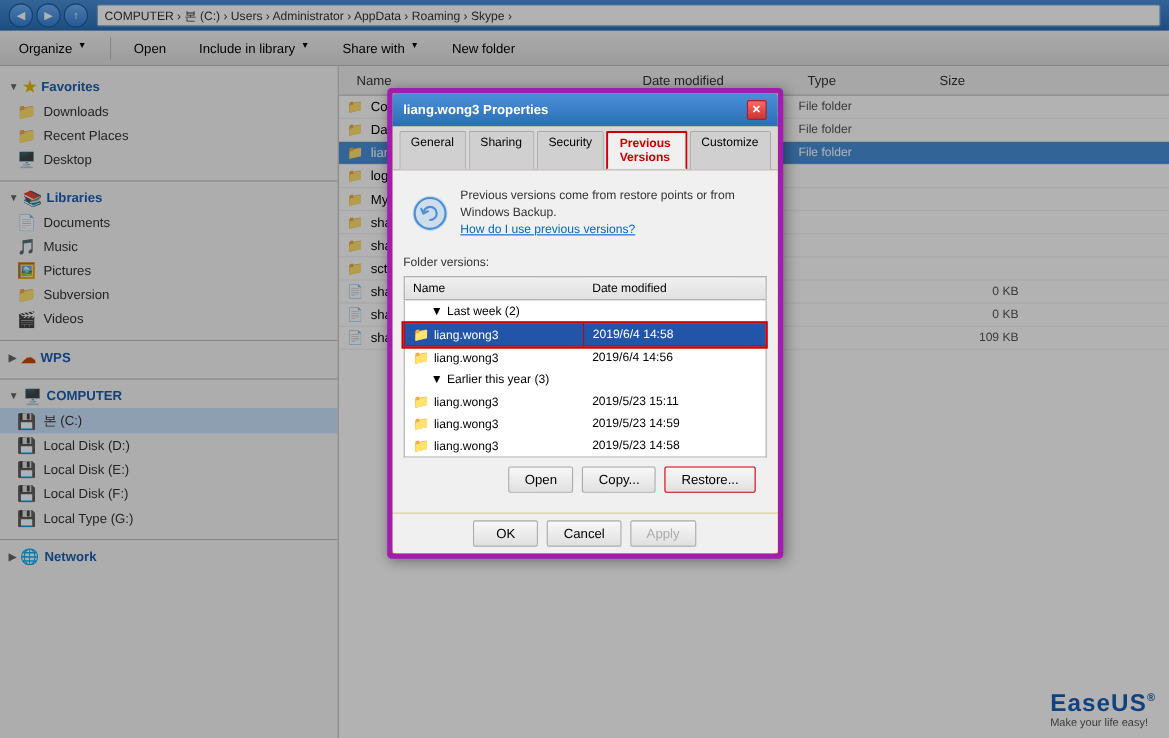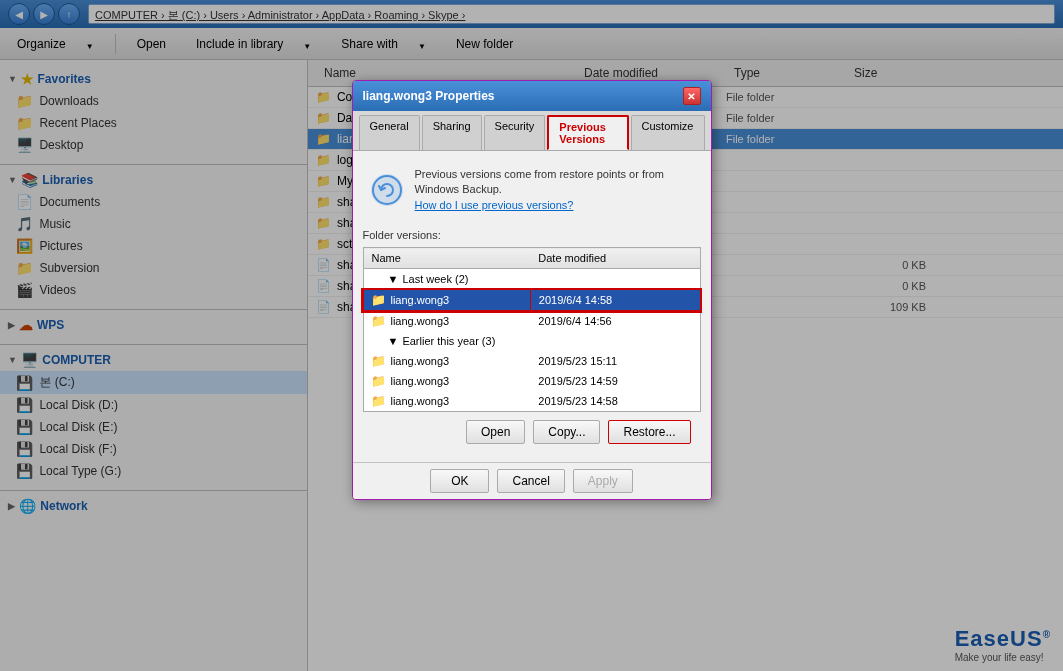--- a/index.html
+++ b/index.html
@@ -38,43 +38,42 @@
       align-items: center;
       justify-content: center;
       color: white;
       font-size: 10px;
     }
     .breadcrumb-bar {
       flex: 1;
       background: white;
       height: 20px;
       display: flex;
-      align-items: flex-end;
+      align-items: center;
       padding: 0 6px;
       font-size: 11px;
       color: #333;
       border: 1px solid #7da7d9;
       border-radius: 2px;
-      text-decoration: underline;
     }
 
     
     .toolbar {
       background: linear-gradient(to bottom, #f5f5f5, #e0e0e0);
       height: 32px;
       display: flex;
       align-items: center;
       padding: 0 8px;
       gap: 12px;
       border-bottom: 1px solid #c0c0c0;
     }
     .toolbar-btn {
       display: flex;
-      align-items: flex-end;
-      gap: 18px;
+      align-items: flex-start;
+      gap: 3px;
       padding: 3px 8px;
       border: 1px solid transparent;
       background: transparent;
       cursor: pointer;
       font-size: 12px;
       border-radius: 2px;
     }
     .toolbar-sep { width: 1px; height: 20px; background: #c0c0c0; }
     .dropdown-arrow { font-size: 8px; margin-left: 2px; }
 
@@ -159,21 +158,21 @@
       top: 0; left: 0; right: 0; bottom: 0;
       background: rgba(0,0,0,0.3);
       display: flex;
       align-items: flex-start;
       justify-content: center;
       padding-top: 80px;
       z-index: 100;
     }
     .dialog {
       background: #fde047;
-      border: 1px solid #a21caf;
+      border: 5px solid #a21caf;
       border-radius: 4px;
       box-shadow: 2px 2px 12px rgba(0,0,0,0.4);
       width: 360px;
     }
     .dialog-title-bar {
       background: linear-gradient(to bottom, #4a90d9, #2a6db5);
       color: white;
       padding: 6px 10px;
       display: flex;
       align-items: center;

